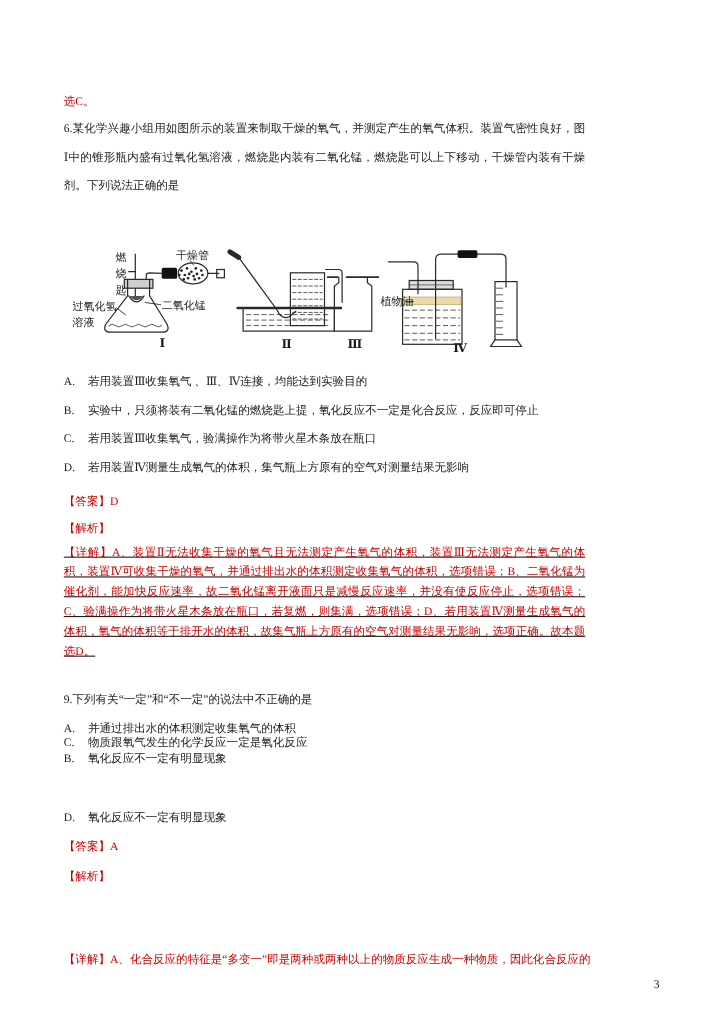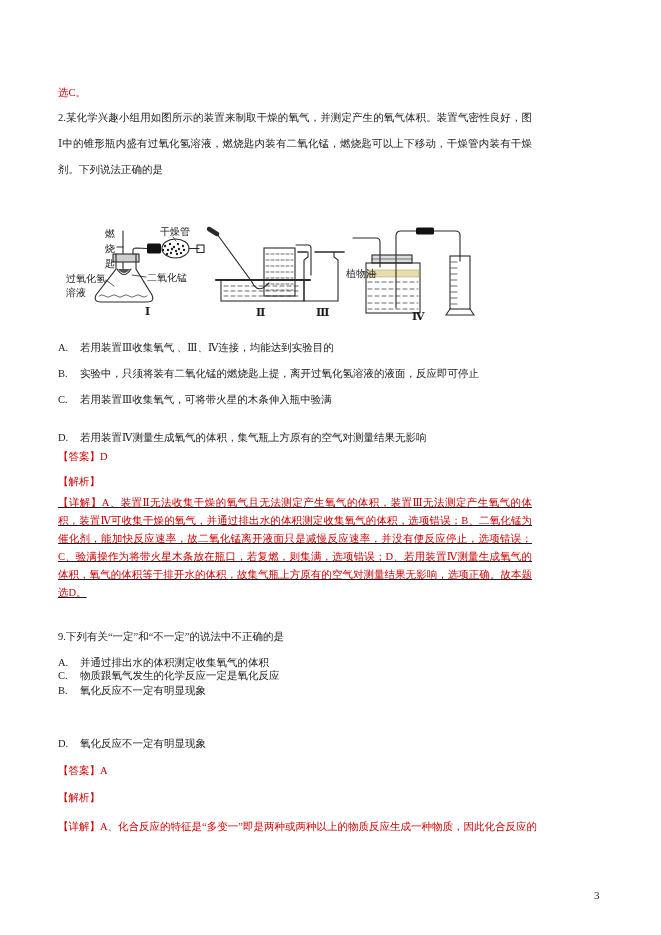--- a/index.html
+++ b/index.html
@@ -16,21 +16,21 @@
   .pagenum{position:absolute;left:594px;top:882px;font-size:11px;line-height:26px;color:#1c1c1c;}
   .fig{position:absolute;left:60px;top:219px;}
   .fig text{font-size:10px;fill:#1c1c1c;font-family:"Liberation Serif","DejaVu Serif",serif;}
   .fig text.num{font-size:11px;font-weight:600;}
 </style>
 </head>
 <body>
 
 <div class="row red" style="top:80px">选C。</div>
 
-<div class="row just" style="top:105px">2.某化学兴趣小组用如图所示的装置来制取干燥的氧气，并测定产生的氧气体积。装置气密性良好，图Ⅰ中的锥形瓶内盛有过氧化氢溶液，燃烧匙内装有二氧化锰，燃烧匙可以上下移动，干燥管内装有干燥剂。下列说法正确的是</div>
+<div class="row just" style="top:105px">6.某化学兴趣小组用如图所示的装置来制取干燥的氧气，并测定产生的氧气体积。装置气密性良好，图Ⅰ中的锥形瓶内盛有过氧化氢溶液，燃烧匙内装有二氧化锰，燃烧匙可以上下移动，干燥管内装有干燥剂。下列说法正确的是</div>
 
 <svg class="fig" width="425" height="112" viewBox="0 0 425 112">
 
   <g stroke="#2a2a2a" stroke-width="1.1" fill="none" stroke-linecap="round">
     <line x1="63" y1="12" x2="63" y2="50"></line>
     <line x1="57" y1="28" x2="63" y2="28"></line>
     <path d="M57,50 Q64,61 71,50"></path>
     <path d="M58,50 Q64,58 70,50 Z" fill="#555" stroke="none"></path>
     <rect x="53" y="35" width="26" height="8" fill="#cfcfcf"></rect>
     <path d="M56,35 L56,50 L36,76 Q33,83 41,83 L87,83 Q95,83 92,76 L76,50 L76,35"></path>
@@ -132,26 +132,26 @@
   <text class="num" x="85" y="96">Ⅰ</text>
   <text class="num" x="196" y="97">Ⅱ</text>
   <text class="num" x="256" y="97">Ⅲ</text>
   <text class="num" x="352" y="101">Ⅳ</text>
 </svg>
 
 <div class="row" style="top:335px">
   <span class="opt-label">A.</span><span>若用装置Ⅲ收集氧气 、Ⅲ、Ⅳ连接，均能达到实验目的</span>
 </div>
 <div class="row" style="top:361px">
-  <span class="opt-label">B.</span><span>实验中，只须将装有二氧化锰的燃烧匙上提，离开过氧化氢溶液的液面，反应即可停止</span>
+  <span class="opt-label">B.</span><span>实验中，只须将装有二氧化锰的燃烧匙上提，氧化反应不一定是化合反应，反应即可停止</span>
 </div>
 <div class="row" style="top:387px">
-  <span class="opt-label">C.</span><span>若用装置Ⅲ收集氧气，可将带火星的木条伸入瓶中验满</span>
+  <span class="opt-label">C.</span><span>若用装置Ⅲ收集氧气，验满操作为将带火星木条放在瓶口</span>
 </div>
-<div class="row" style="top:425px">
+<div class="row" style="top:413px">
   <span class="opt-label">D.</span><span>若用装置Ⅳ测量生成氧气的体积，集气瓶上方原有的空气对测量结果无影响</span>
 </div>
 
 <div class="row" style="top:444px">
   <span class="red">【答案】</span><span class="red">D</span>
 </div>
 <div class="row" style="top:469px">
   <span class="red">【解析】</span>
 </div>
 <div class="row just detail" style="top:494px">
@@ -172,17 +172,17 @@
 <div class="row" style="top:731px">
   <span class="opt-label">D.</span><span>氧化反应不一定有明显现象</span>
 </div>
 
 <div class="row" style="top:758px">
   <span class="red">【答案】</span><span class="red">A</span>
 </div>
 <div class="row" style="top:785px">
   <span class="red">【解析】</span>
 </div>
-<div class="row nowrap" style="top:814px">
+<div class="row nowrap" style="top:860px">
   <span class="red">【详解】</span><span class="red">A、化合反应的特征是“多变一”即是两种或两种以上的物质反应生成一种物质，因此化合反应的</span>
 </div>
 
 <div class="pagenum">3</div>
 
 </body></html>

